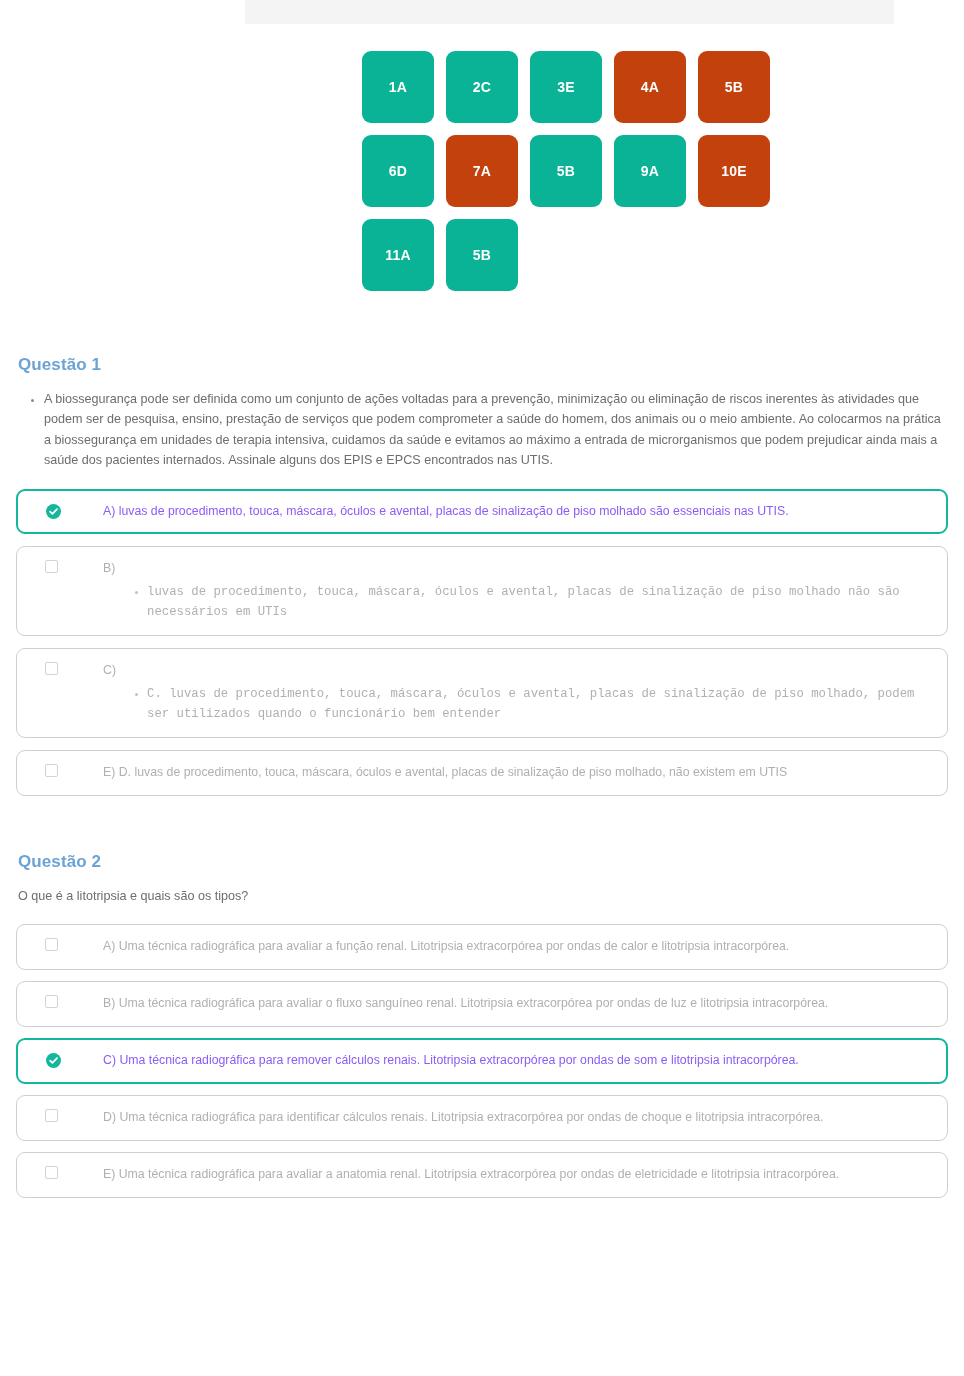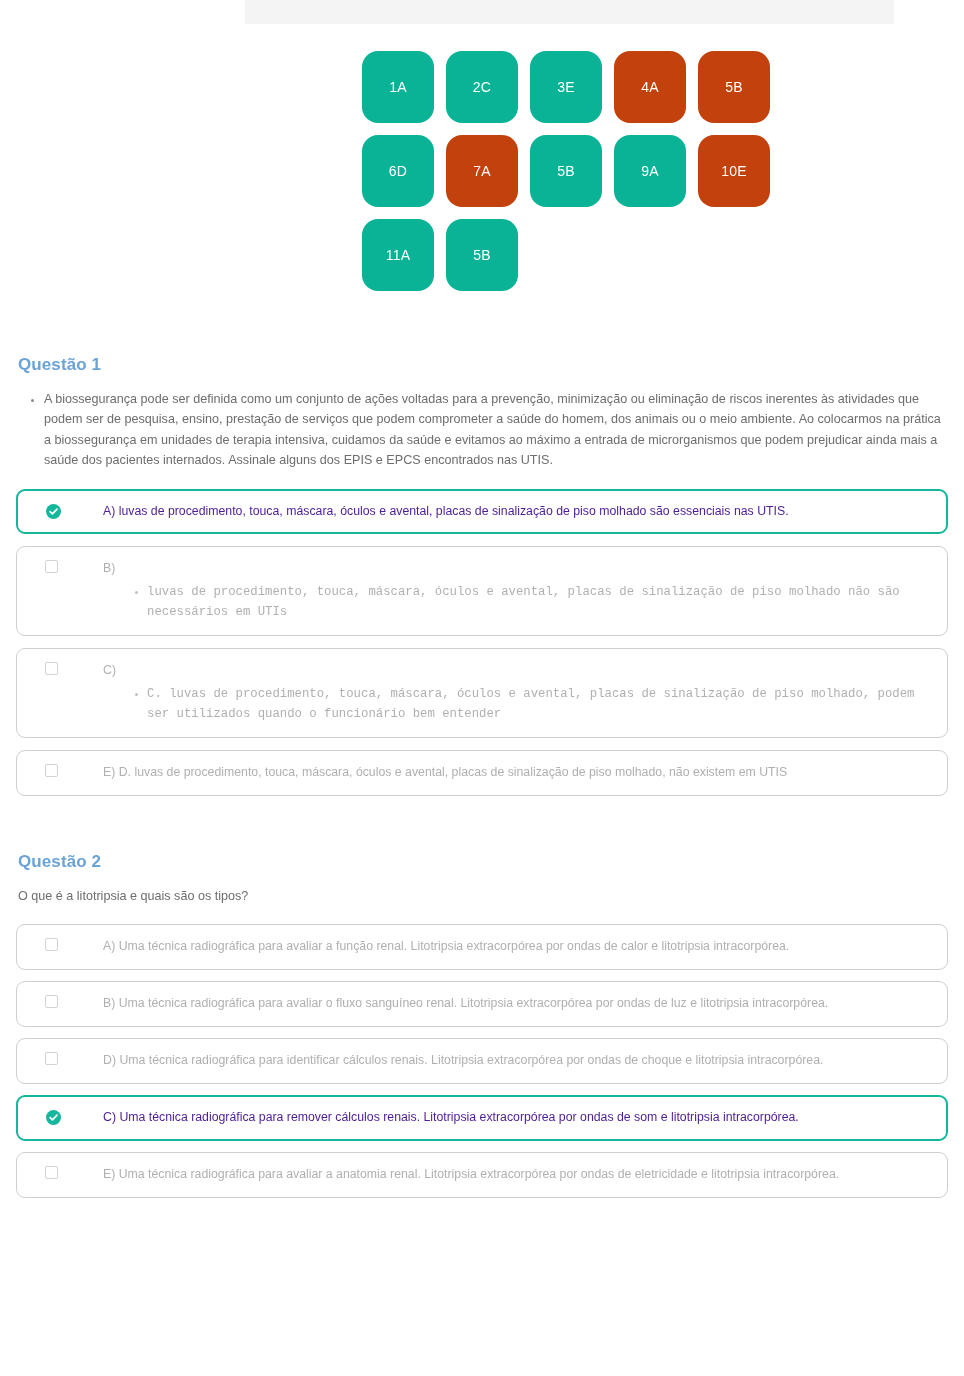--- a/index.html
+++ b/index.html
@@ -22,27 +22,27 @@
 
   
   .tilegrid {
     position: absolute;
     left: 362px; top: 51px;
     width: 420px;
   }
   .tilerow { display: flex; gap: 12px; margin-bottom: 12px; }
   .tile {
     width: 72px; height: 72px;
-    border-radius: 16px;
+    border-radius: 9px;
     display: flex;
     align-items: center;
     justify-content: center;
     color: #ffffff;
     font-size: 14px;
-    font-weight: 400;
+    font-weight: 700;
     letter-spacing: .2px;
     user-select: none;
   }
   .tile.ok  { background: #0ab396; }
   .tile.bad { background: #c2410c; }
 
   
   .content {
     position: absolute;
     left: 0; top: 355px;
@@ -81,21 +81,21 @@
     background: #ffffff;
     margin-bottom: 11px;
     padding: 12px 14px 12px 86px;
     min-height: 34px;
     font-size: 12.3px;
     line-height: 1.62;
     color: #b0b0b0;
   }
   .opt.selected {
     border: 2px solid #14b79b;
-    color: #4c1d95;
+    color: #8b5cf6;
     padding: 11px 13px 11px 85px;
   }
   .opt .mark {
     position: absolute;
     left: 28px; top: 13px;
     width: 15px; height: 15px;
   }
   .opt .mark .box {
     display: block;
     width: 13px; height: 13px;
@@ -200,37 +200,37 @@
               <span class="box"></span>
             </span>
             <span class="otext">A) Uma técnica radiográfica para avaliar a função renal. Litotripsia extracorpórea por ondas de calor e litotripsia intracorpórea.</span>
           </div>
           <div class="opt">
             <span class="mark">
               <span class="box"></span>
             </span>
             <span class="otext">B) Uma técnica radiográfica para avaliar o fluxo sanguíneo renal. Litotripsia extracorpórea por ondas de luz e litotripsia intracorpórea.</span>
           </div>
-          <div class="opt">
-            <span class="mark">
-              <span class="box"></span>
-            </span>
-            <span class="otext">D) Uma técnica radiográfica para identificar cálculos renais. Litotripsia extracorpórea por ondas de choque e litotripsia intracorpórea.</span>
-          </div>
           <div class="opt selected">
             <span class="mark">
               <svg width="15" height="15" viewBox="0 0 15 15">
                 <circle cx="7.5" cy="7.5" r="7.5" fill="#14b79b"></circle>
                 <path d="M4.1 7.6 L6.4 9.9 L11 5.1" stroke="#ffffff" stroke-width="1.7" fill="none" stroke-linecap="round" stroke-linejoin="round"></path>
               </svg>
             </span>
             <span class="otext">C) Uma técnica radiográfica para remover cálculos renais. Litotripsia extracorpórea por ondas de som e litotripsia intracorpórea.</span>
           </div>
           <div class="opt">
             <span class="mark">
               <span class="box"></span>
             </span>
+            <span class="otext">D) Uma técnica radiográfica para identificar cálculos renais. Litotripsia extracorpórea por ondas de choque e litotripsia intracorpórea.</span>
+          </div>
+          <div class="opt">
+            <span class="mark">
+              <span class="box"></span>
+            </span>
             <span class="otext">E) Uma técnica radiográfica para avaliar a anatomia renal. Litotripsia extracorpórea por ondas de eletricidade e litotripsia intracorpórea.</span>
           </div>
         </div>
       </div>
     </div>
 </div>
 
 </body></html>

